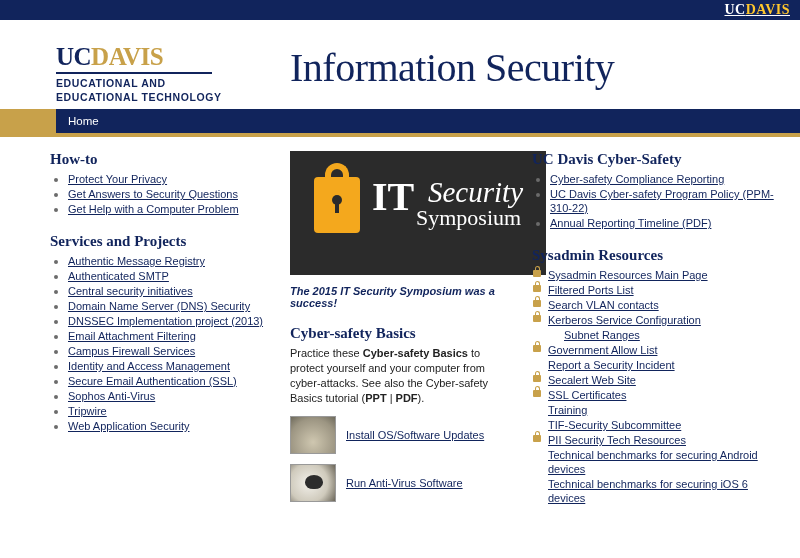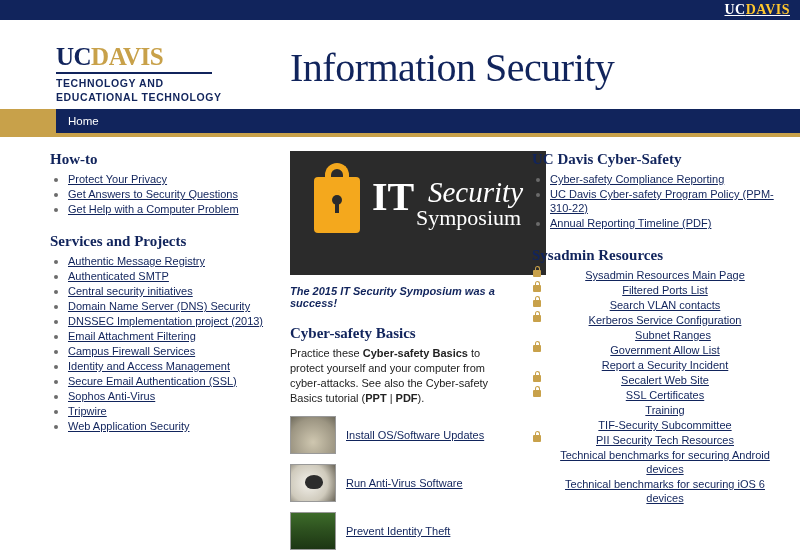--- a/index.html
+++ b/index.html
@@ -312,21 +312,20 @@
     color: #11245c;
     font-size: 11px;
     text-decoration: underline;
   }
 
   
   ul.locklist {
     margin: 0;
     padding: 0;
     list-style: none;
-    text-align: center;
   }
   ul.locklist li {
     position: relative;
     padding: 0 0 1px 16px;
     line-height: 14px;
   }
   ul.locklist li a {
     color: #11245c;
     font-size: 11px;
     text-decoration: underline;
@@ -363,21 +362,21 @@
 </div>
 
 <div class="subbar">
   <a class="iet-home" href="#">IET Home</a>
 </div>
 
 <div class="header">
   <div class="logo-block">
     <div class="logo-ucdavis"><span>UC</span><span class="gold">DAVIS</span></div>
     <div class="logo-rule"></div>
-    <div class="logo-sub">TECHNOLOGY AND</div>
+    <div class="logo-sub">EDUCATIONAL AND</div>
     <div class="logo-sub">EDUCATIONAL TECHNOLOGY</div>
   </div>
   <div class="site-title">Information Security</div>
 </div>
 
 <div class="navbar">
   <div class="navleft"></div>
   <ul>
     <li>
         <a href="#">Home</a>
@@ -430,24 +429,20 @@
 
     <div class="tip">
       <div class="thumb t1"></div>
       <div class="tiplabel"><a href="#">Install OS/Software Updates</a></div>
     </div>
     <div class="tip">
       <div class="thumb t2">
           <div class="bug"></div>
         </div>
       <div class="tiplabel"><a href="#">Run Anti-Virus Software</a></div>
-    </div>
-    <div class="tip">
-      <div class="thumb t3"></div>
-      <div class="tiplabel"><a href="#">Prevent Identity Theft</a></div>
     </div>
   </div>
 
   <div class="col-right">
     <h2 class="sec">UC Davis Cyber-Safety</h2>
     <ul class="links">
       <li><a href="#">Cyber-safety Compliance Reporting</a></li>
       <li><a href="#">UC Davis Cyber-safety Program Policy (PPM-310-22)</a></li>
       <li><a href="#">Annual Reporting Timeline (PDF)</a></li>
     </ul>

